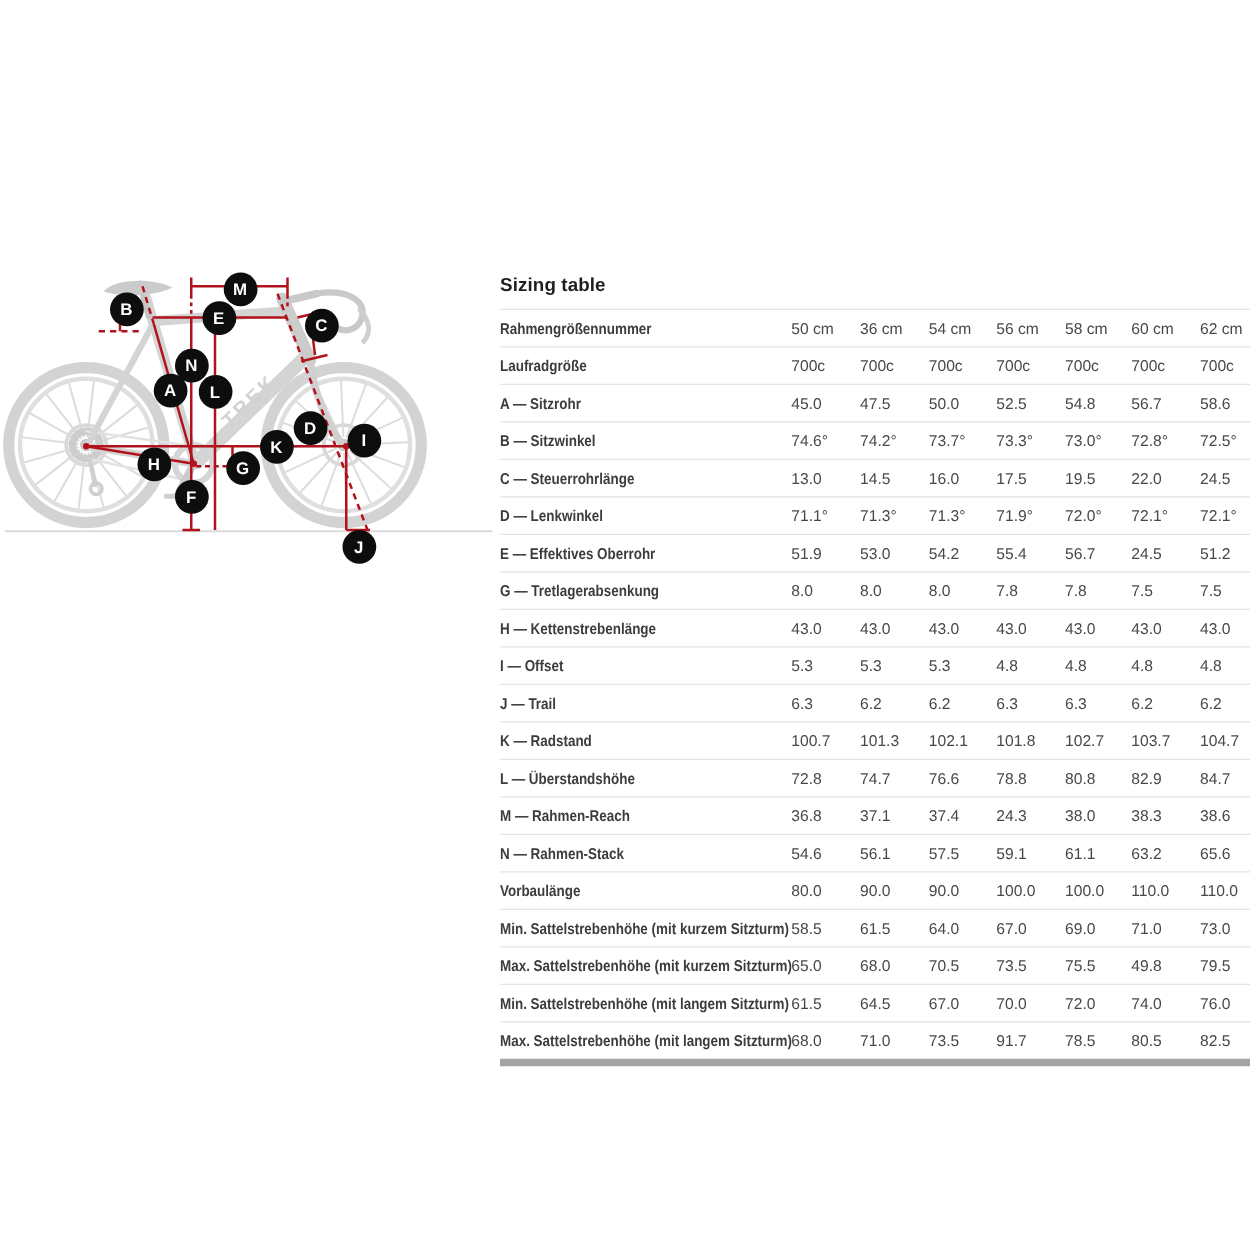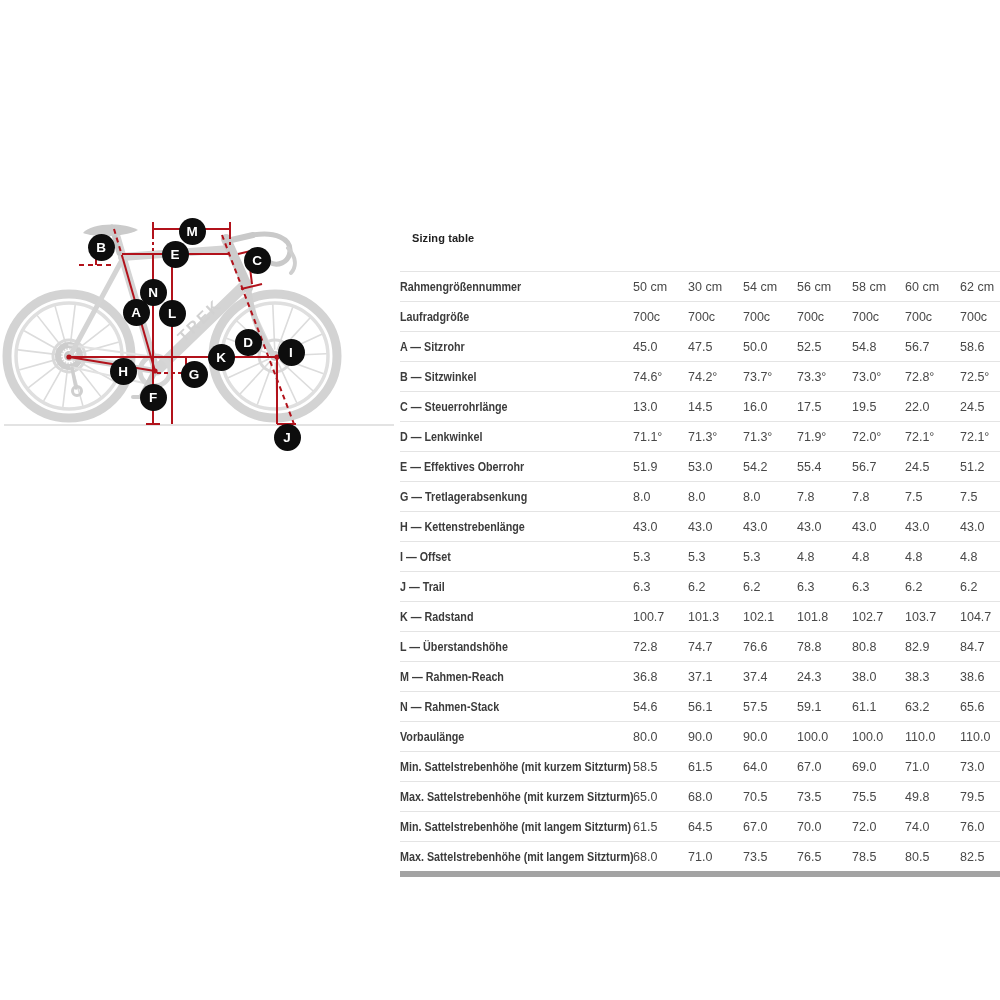--- a/index.html
+++ b/index.html
@@ -11,21 +11,21 @@
   .diagram-svg { position:absolute; left:0; top:200px; }
   .geo-layer { position:absolute; inset:0; pointer-events:none; }
   .geo-label {
     position:absolute; width:27px; height:27px; border-radius:50%;
     background:#0d0d0d; color:#ffffff; font-size:13.5px; font-weight:700;
     line-height:27px; text-align:center;
   }
   
   .sizing { position:absolute; left:400px; top:213px; width:600px; }
   .sizing h3 {
-    margin:12px; padding-top:7px; height:27px; font-size:11px; font-weight:700;
+    margin:0; padding-top:7px; height:27px; font-size:15px; font-weight:700;
     color:#1f1f1f; letter-spacing:0.1px;
   }
   .trow {
     display:grid;
     grid-template-columns:233px 55px 55px 54px 55px 53px 55px 1fr;
     align-items:center; height:29px; border-top:1px solid #e4e4e4;
   }
   .trow:last-child { border-bottom:6px solid #a3a3a3; }
   .tlab {
     font-size:12.5px; font-weight:700; color:#3c3c3c; white-space:nowrap;
@@ -171,21 +171,21 @@
       <div class="geo-label" style="left: 178.5px; top: 217.5px;">M</div>
       <div class="geo-label" style="left: 139.5px; top: 278.5px;">N</div>
     </div>
 
   <section class="sizing">
     <h3>Sizing table</h3>
     <div id="tbl-body">
         <div class="trow">
           <span class="tlab">Rahmengrößennummer</span>
           <span class="tval">50 cm</span>
-          <span class="tval">30 cm</span>
+          <span class="tval">36 cm</span>
           <span class="tval">54 cm</span>
           <span class="tval">56 cm</span>
           <span class="tval">58 cm</span>
           <span class="tval">60 cm</span>
           <span class="tval">62 cm</span>
         </div>
         <div class="trow">
           <span class="tlab">Laufradgröße</span>
           <span class="tval">700c</span>
           <span class="tval">700c</span>
@@ -363,21 +363,21 @@
           <span class="tval">70.0</span>
           <span class="tval">72.0</span>
           <span class="tval">74.0</span>
           <span class="tval">76.0</span>
         </div>
         <div class="trow">
           <span class="tlab">Max. Sattelstrebenhöhe (mit langem Sitzturm)</span>
           <span class="tval">68.0</span>
           <span class="tval">71.0</span>
           <span class="tval">73.5</span>
-          <span class="tval">76.5</span>
+          <span class="tval">91.7</span>
           <span class="tval">78.5</span>
           <span class="tval">80.5</span>
           <span class="tval">82.5</span>
         </div>
       </div>
   </section>
 
 </div>
 
 </body></html>

